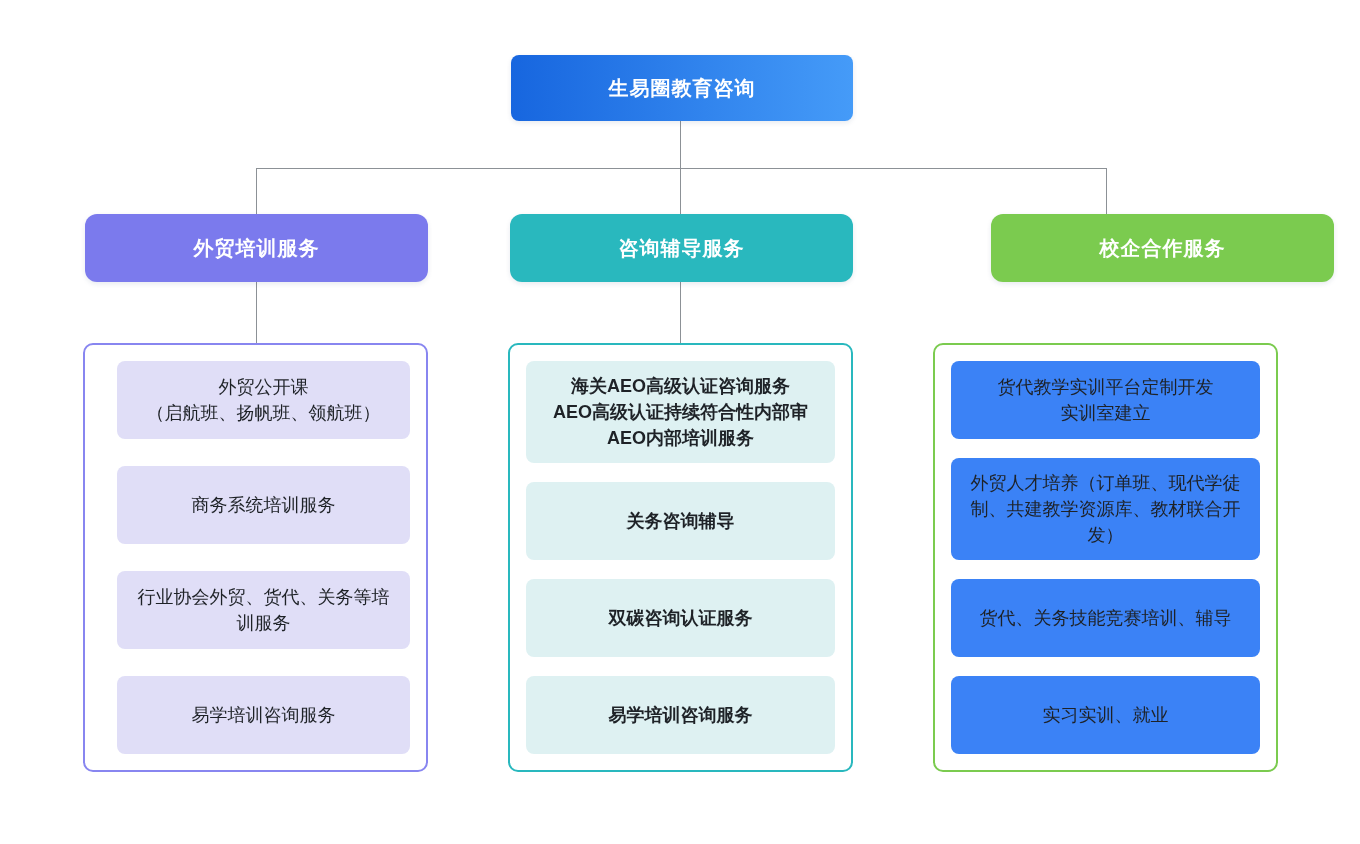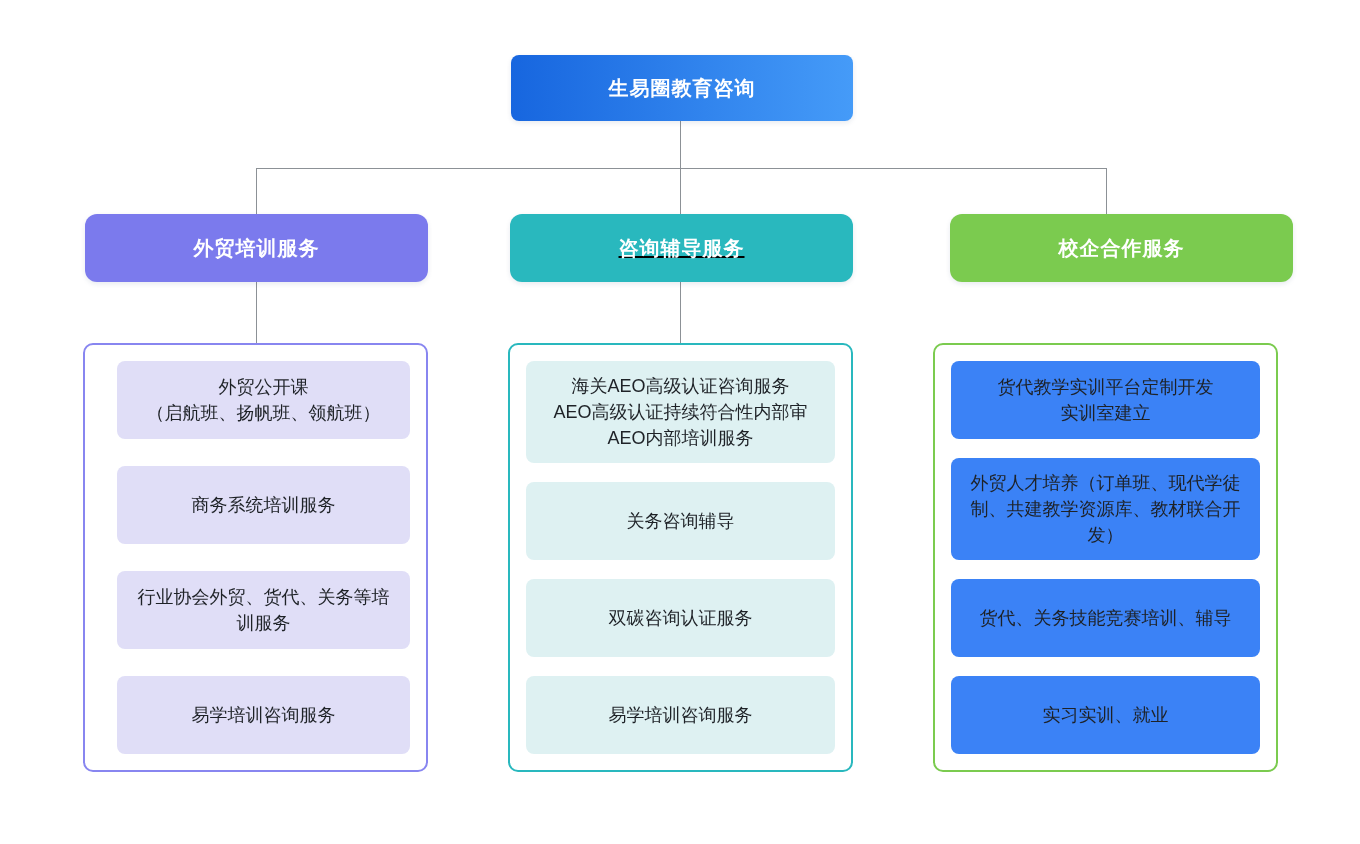--- a/index.html
+++ b/index.html
@@ -32,38 +32,38 @@
     font-size: 20px;
     font-weight: bold;
     letter-spacing: 1px;
   }
   .root {
     left: 511px; top: 55px; width: 342px; height: 66px;
     background: linear-gradient(90deg, #1766DF 0%, #459BF8 100%);
   }
   .header { top: 214px; width: 343px; height: 68px; border-radius: 12px; }
   .h0 { left: 85px;  background: #7B7AED; }
-  .h1 { left: 510px; background: #29B8BE; text-decoration: underline; }
-  .h2 { left: 950px; background: #7BCB4F; }
+  .h1 { left: 510px; background: #29B8BE; }
+  .h2 { left: 991px; background: #7BCB4F; }
 
   .container {
     position: absolute;
     top: 343px;
     width: 345px;
     height: 429px;
     box-sizing: border-box;
     background: #ffffff;
     border-radius: 10px;
     display: flex;
     flex-direction: column;
     justify-content: space-between;
     padding: 16px 16px;
   }
   .c0 { left: 83px;  border: 2px solid #8886F0; padding-left: 32px; }
-  .c1 { left: 508px; border: 2px solid #29B8BE; }
+  .c1 { left: 508px; border: 2px solid #29B8BE; font-weight: bold; }
   .c2 { left: 933px; border: 2px solid #7BCB4F; }
 
   .leaf {
     min-height: 78px;
     box-sizing: border-box;
     border-radius: 8px;
     display: flex;
     align-items: center;
     justify-content: center;
     text-align: center;

